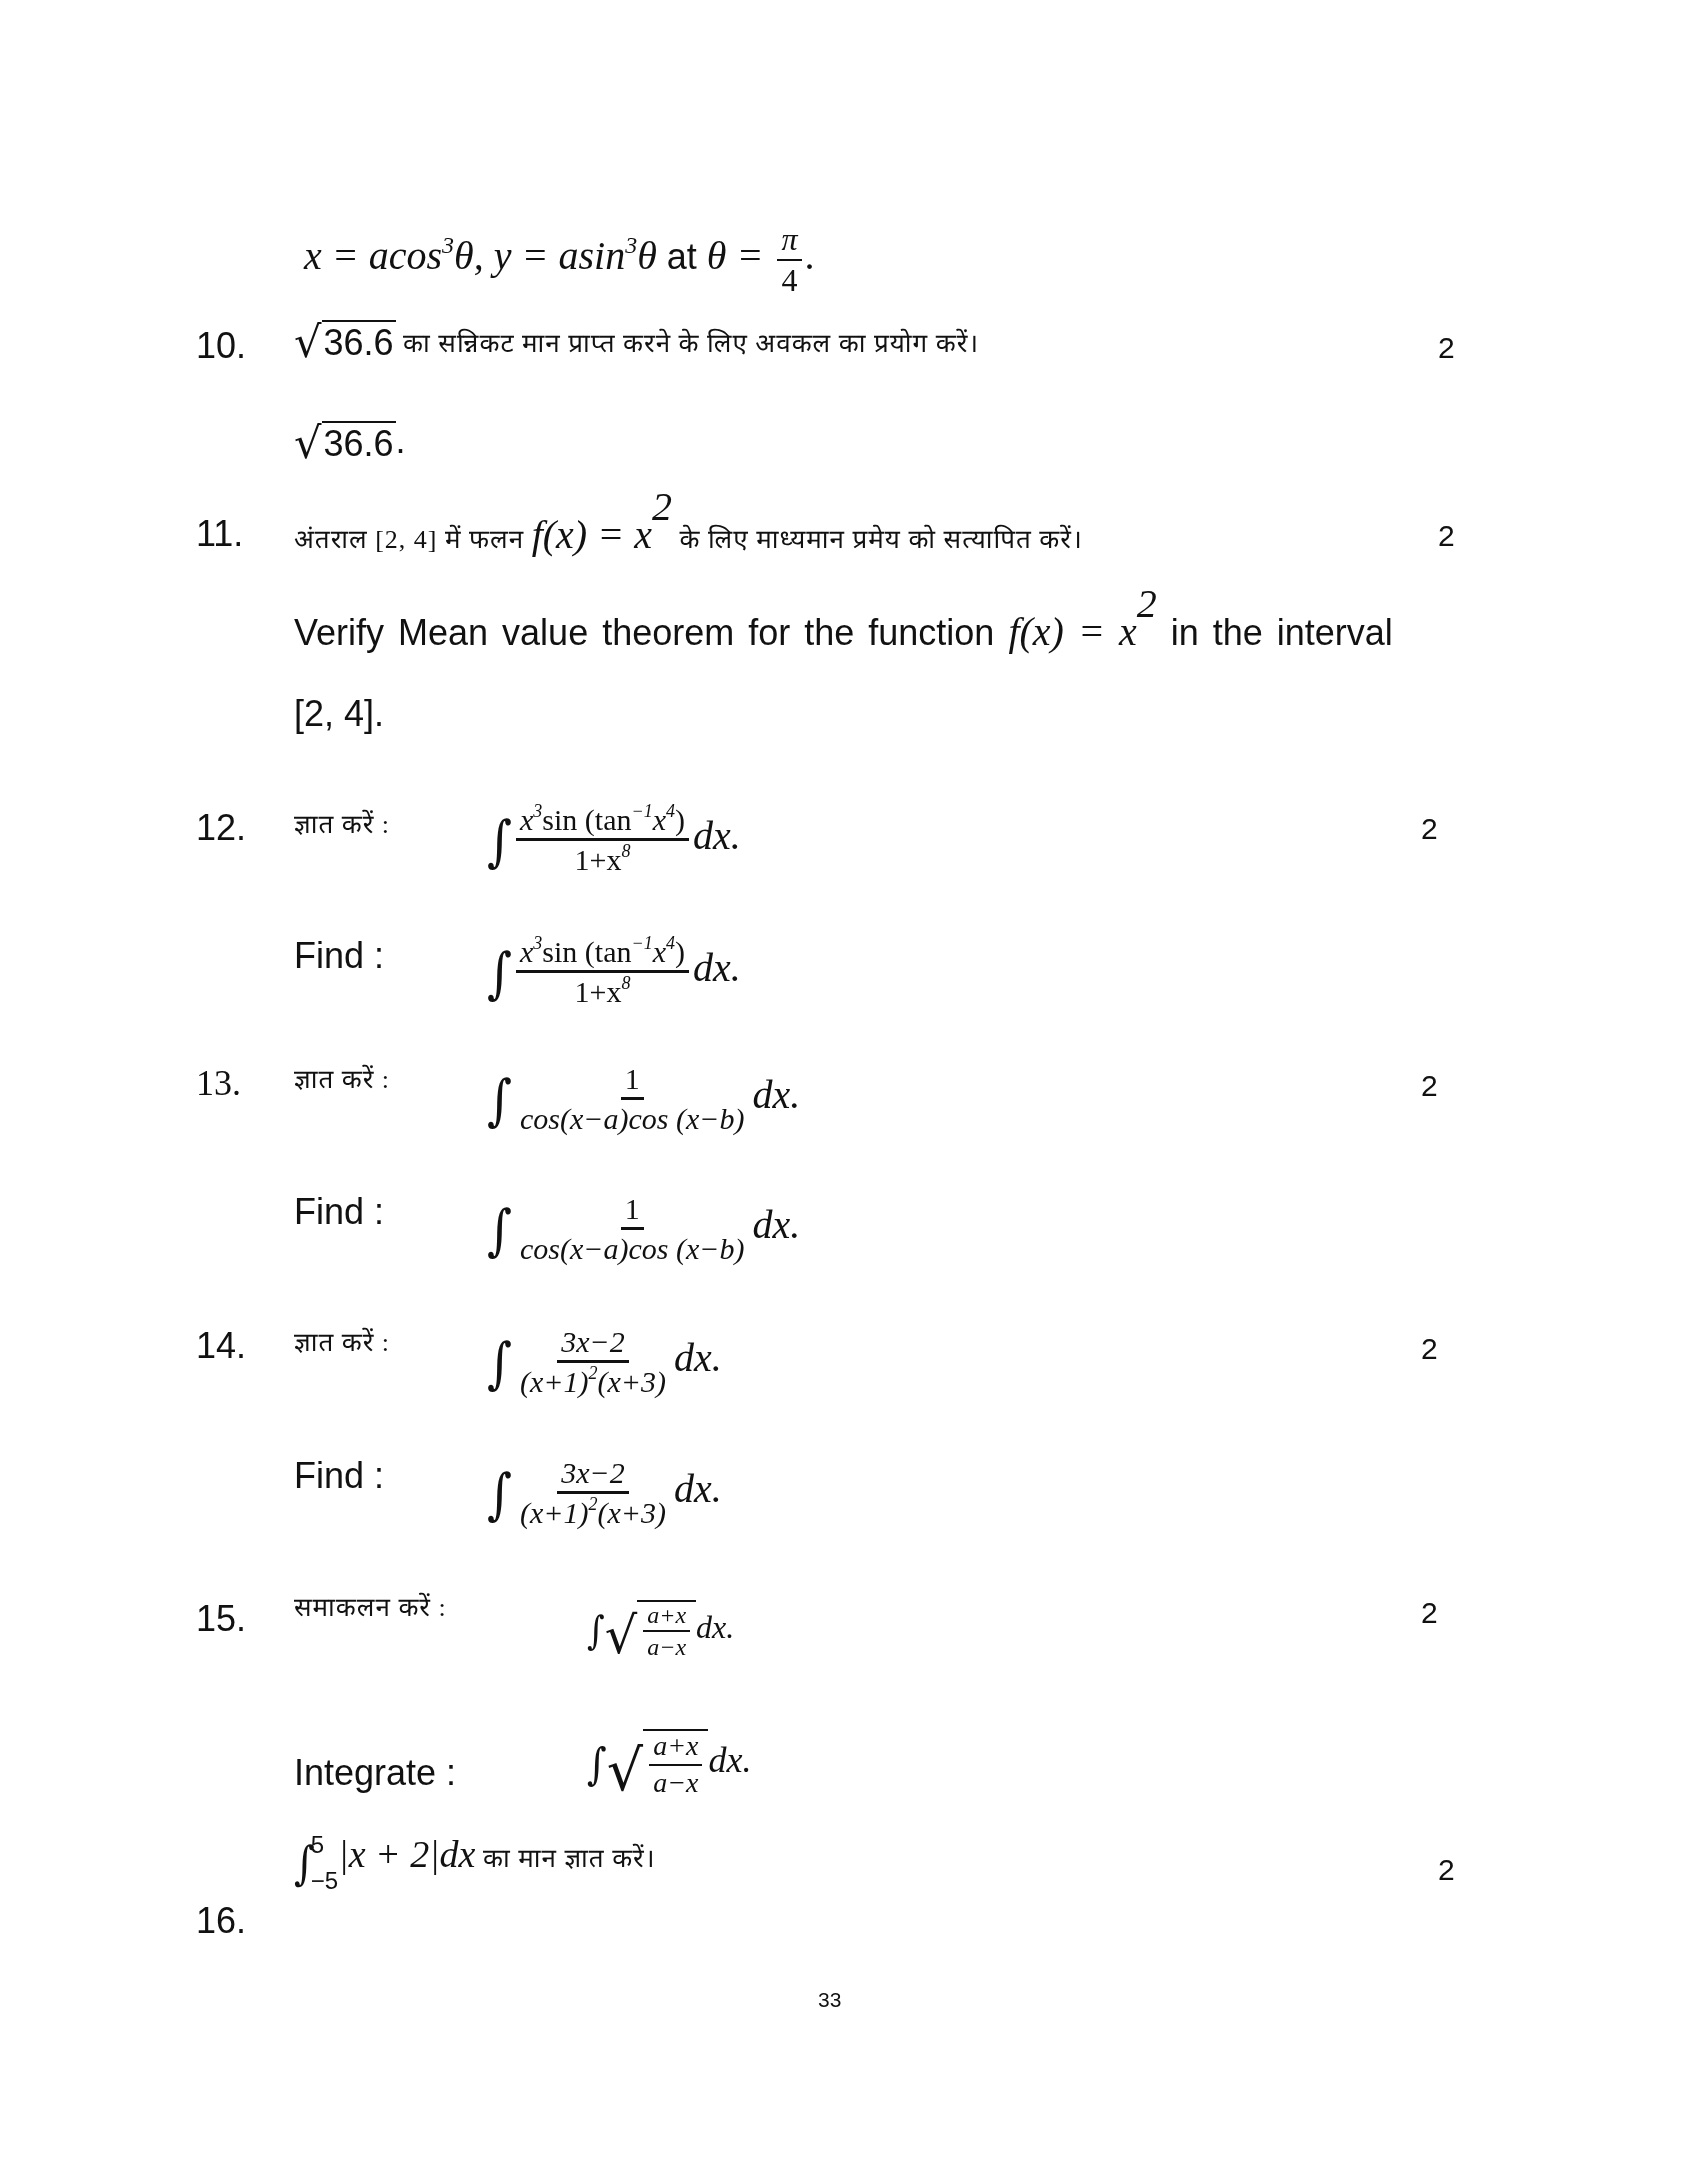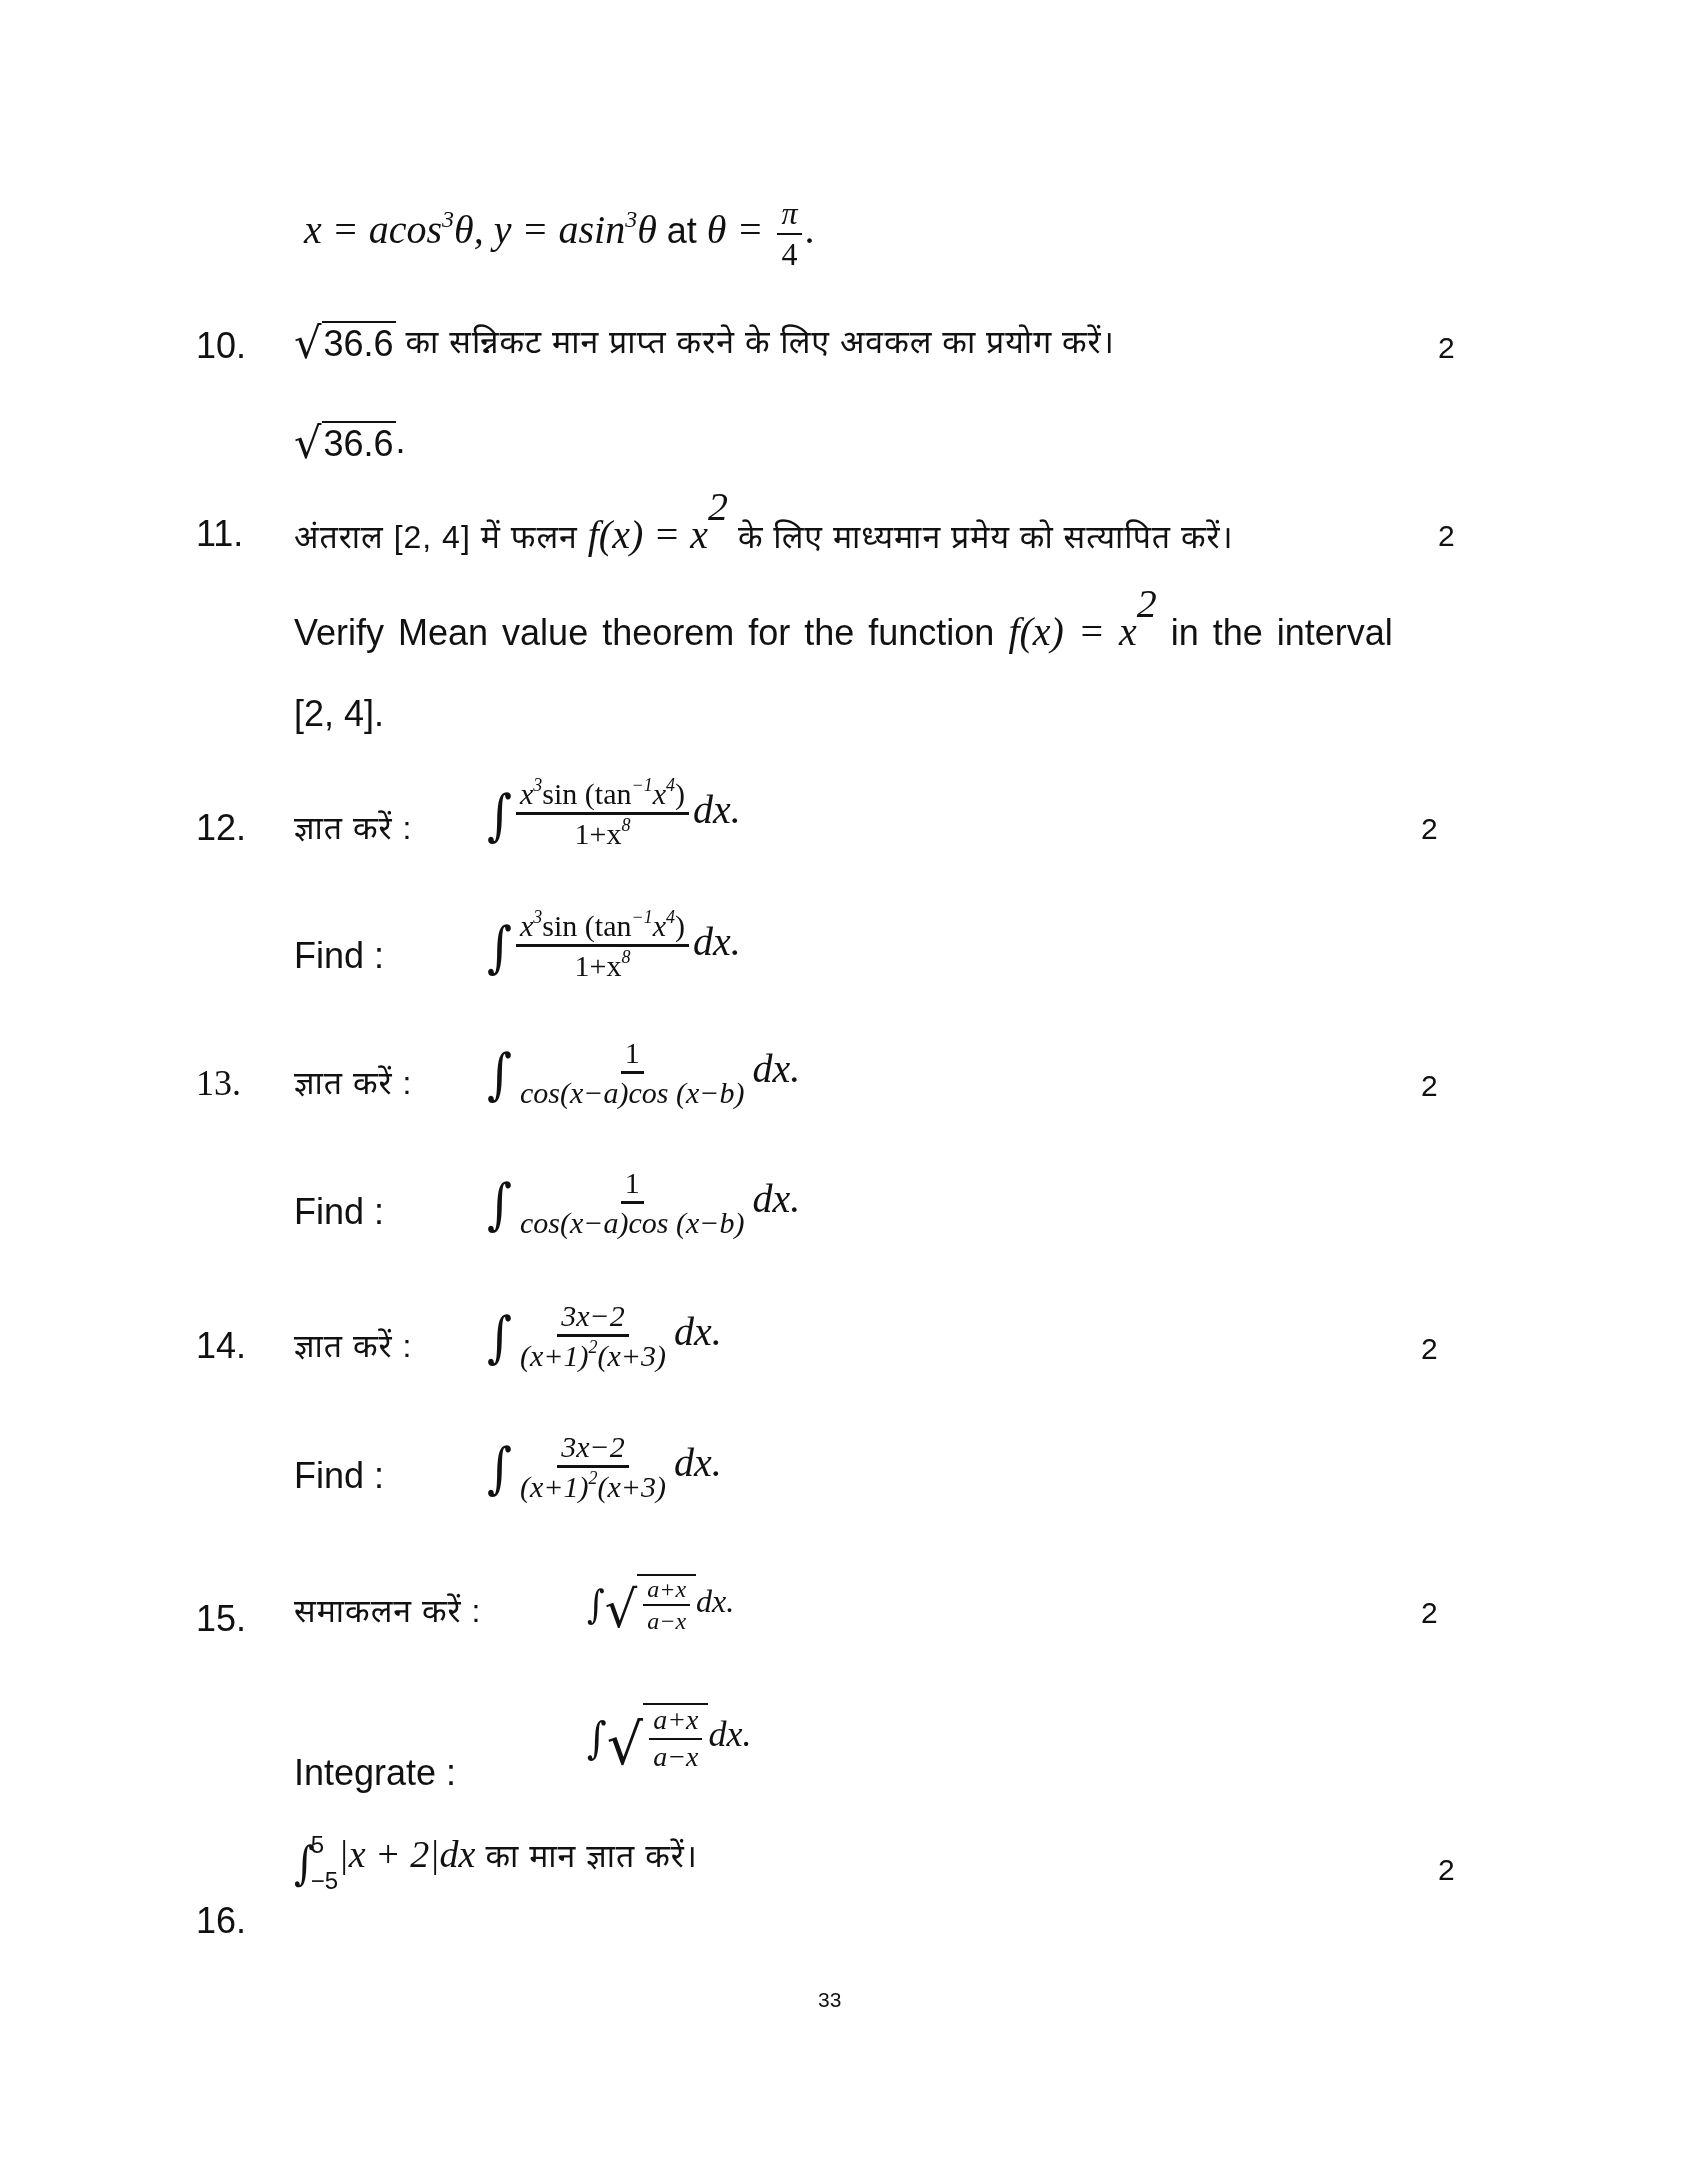--- a/index.html
+++ b/index.html
@@ -1,22 +1,22 @@
 <!DOCTYPE html>
 <html><head>
 <meta charset="utf-8">
 <style>
   html, body { margin:0; padding:0; background:#ffffff; }
   body { width:1683px; height:2178px; position:relative; overflow:hidden; color:#111; font-family:"Liberation Sans", sans-serif; }
   .abs { position:absolute; white-space:nowrap; }
   .qnum { font-size:36px; left:196px; }
   .txt { font-size:36px; }
-  .hi { font-size:32px; font-family:Liberation Sans, sans-serif; letter-spacing:1px; }
+  .hi { font-size:26px; font-family:Liberation Serif, serif; letter-spacing:1px; }
   .mark { font-size:30px; }
-  .m { font-family:"Liberation Serif", "DejaVu Serif", serif; font-style:italic; font-size:40px; }
+  .m { font-family:"Liberation Serif", "DejaVu Serif", serif; font-style:italic; font-size:40px;margin-top:26px; }
   .mr { font-family:"Liberation Serif", "DejaVu Serif", serif; font-style:normal; }
   sup { font-size:0.6em; vertical-align:0.7em; line-height:0; }
   .frac { display:inline-flex; flex-direction:column; align-items:center; vertical-align:middle; margin:0 4px; }
   .frac .num { padding:0 4px 2px; border-bottom:3px solid #111; line-height:1.1; }
   .frac .den { padding:2px 4px 0; line-height:1.1; }
   .int { font-family:"DejaVu Serif", serif; font-style:normal; font-size:48px; vertical-align:middle; display:inline-block; transform:scaleY(1.15); }
   .frac-m { font-family:"Liberation Serif", serif; font-style:italic; font-size:30px; }
   .sqrt { display:inline-flex; align-items:stretch; vertical-align:middle; }
   .sqrt .rad { font-family:"DejaVu Serif", serif; font-style:normal; font-size:1.2em; line-height:1; align-self:flex-end; }
   .sqrt .under { border-top:2.5px solid #111; padding:0 2px; }

